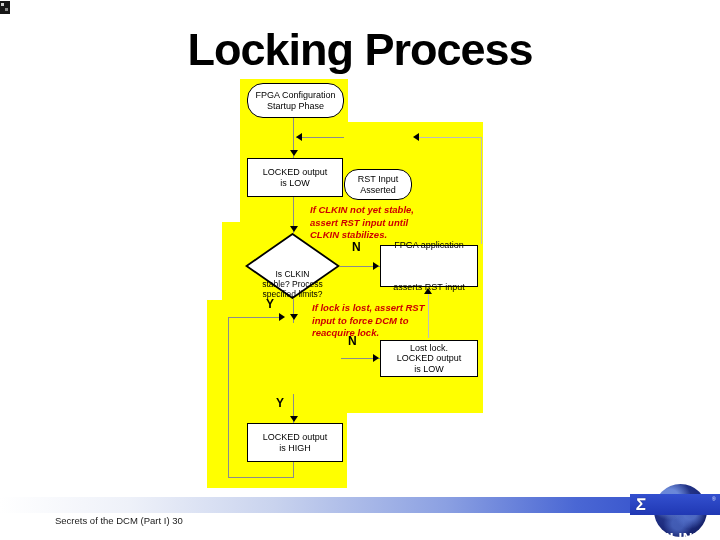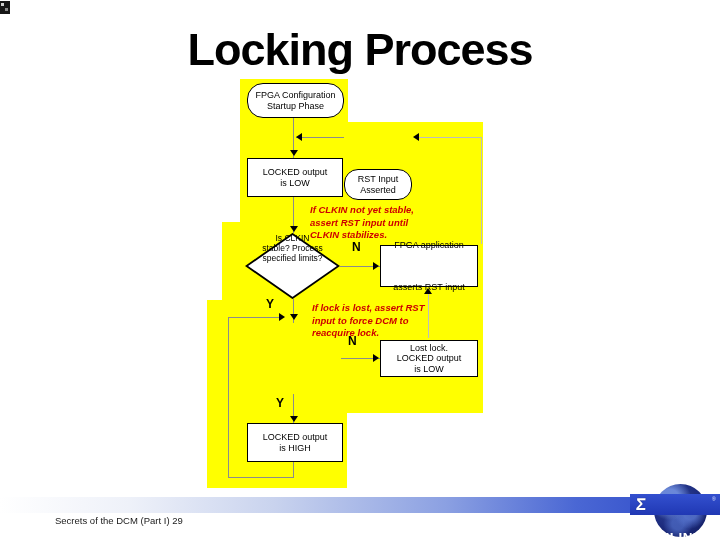--- a/index.html
+++ b/index.html
@@ -22,21 +22,21 @@
   .node{position:absolute;background:#ffffff;border:1.6px solid #000;box-sizing:border-box;
         display:flex;flex-direction:column;justify-content:center;align-items:center;
         font-size:9px;line-height:10.5px;color:#000;text-align:center;z-index:3;}
   .stadium{border-radius:16px;}
   .stadium2{border-radius:14px;}
 
   
   .diamond{position:absolute;z-index:3;}
   .diamond svg{position:absolute;left:0;top:0;}
   .dtext{position:absolute;left:0;top:0;width:100%;height:100%;display:flex;flex-direction:column;
-         justify-content:flex-start;align-items:center;font-size:8.5px;line-height:10px;text-align:center;color:#000;}
+         justify-content:flex-end;align-items:center;font-size:8.5px;line-height:10px;text-align:center;color:#000;}
 
   
   .ln{position:absolute;background:#8c8c8c;z-index:1;}
   .ln-faint{position:absolute;background:#bdbdbd;z-index:1;}
 
   
   .ah{position:absolute;width:0;height:0;z-index:2;}
   .ah-d{border-left:4px solid transparent;border-right:4px solid transparent;border-top:6px solid #000;}
   .ah-u{border-left:4px solid transparent;border-right:4px solid transparent;border-bottom:6px solid #000;}
   .ah-l{border-top:4px solid transparent;border-bottom:4px solid transparent;border-right:6px solid #000;}
@@ -163,21 +163,21 @@
     <div>assert RST input until</div>
     <div>CLKIN stabilizes.</div>
   </div>
 
   <div class="branch" style="left:352px;top:240px;">N</div>
   <div class="branch" style="left:266px;top:297px;">Y</div>
   <div class="branch" style="left:348px;top:334px;">N</div>
   <div class="branch" style="left:276px;top:396px;">Y</div>
 
   <div class="grad-bar"></div>
-  <div class="footer-text">Secrets of the DCM (Part I) 29</div>
+  <div class="footer-text">Secrets of the DCM (Part I) 30</div>
 
   <div class="logo">
     <div class="globe"></div>
     <div class="logo-bar"></div>
     <div class="sigma">Σ</div>
     <div class="wordmark">XILINX</div>
     <div class="reg">®</div>
   </div>
 
 </div>

